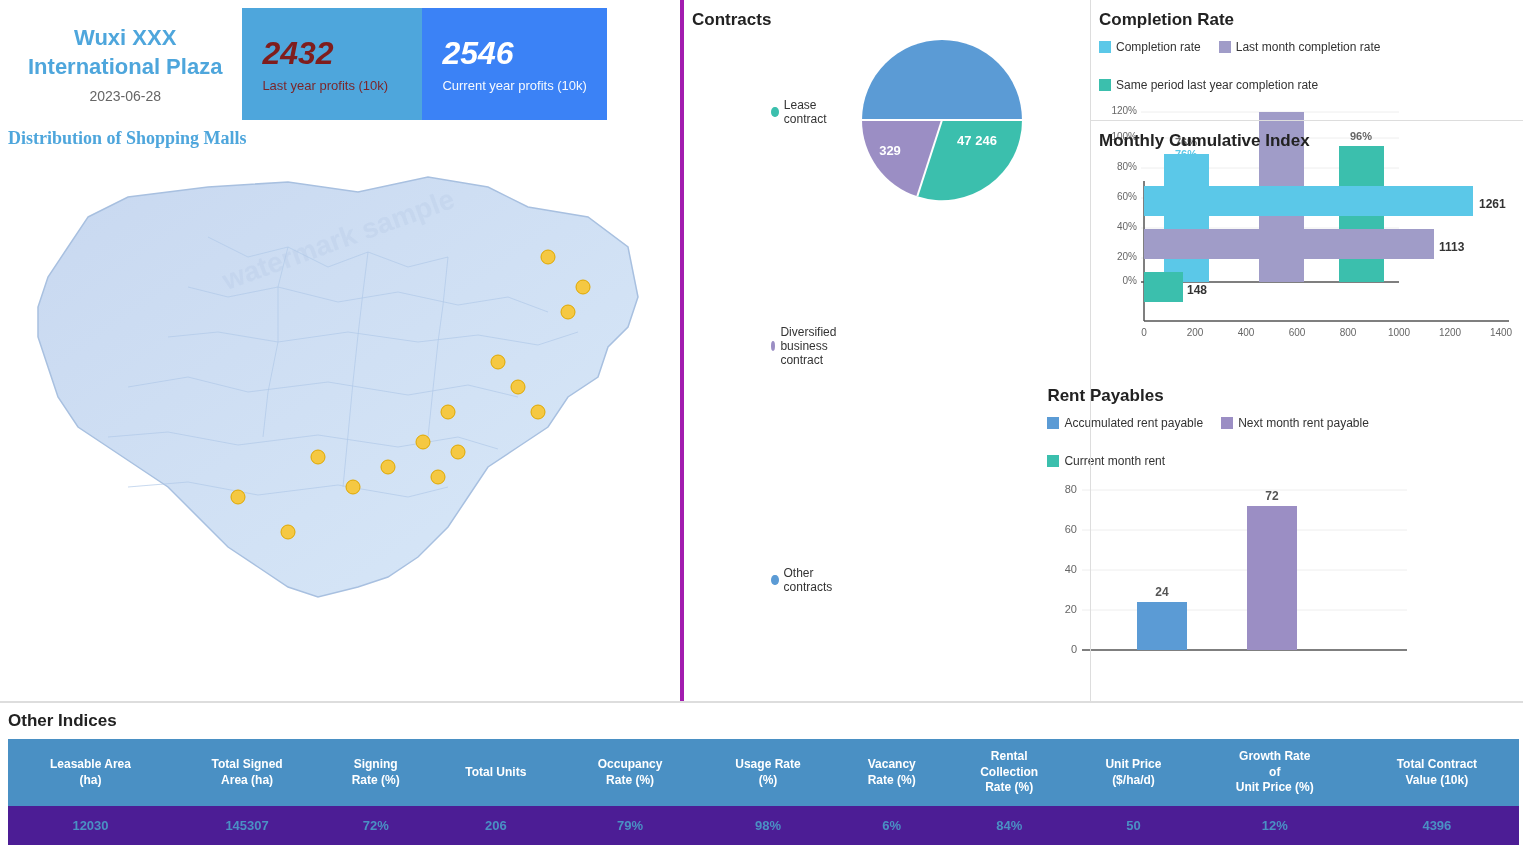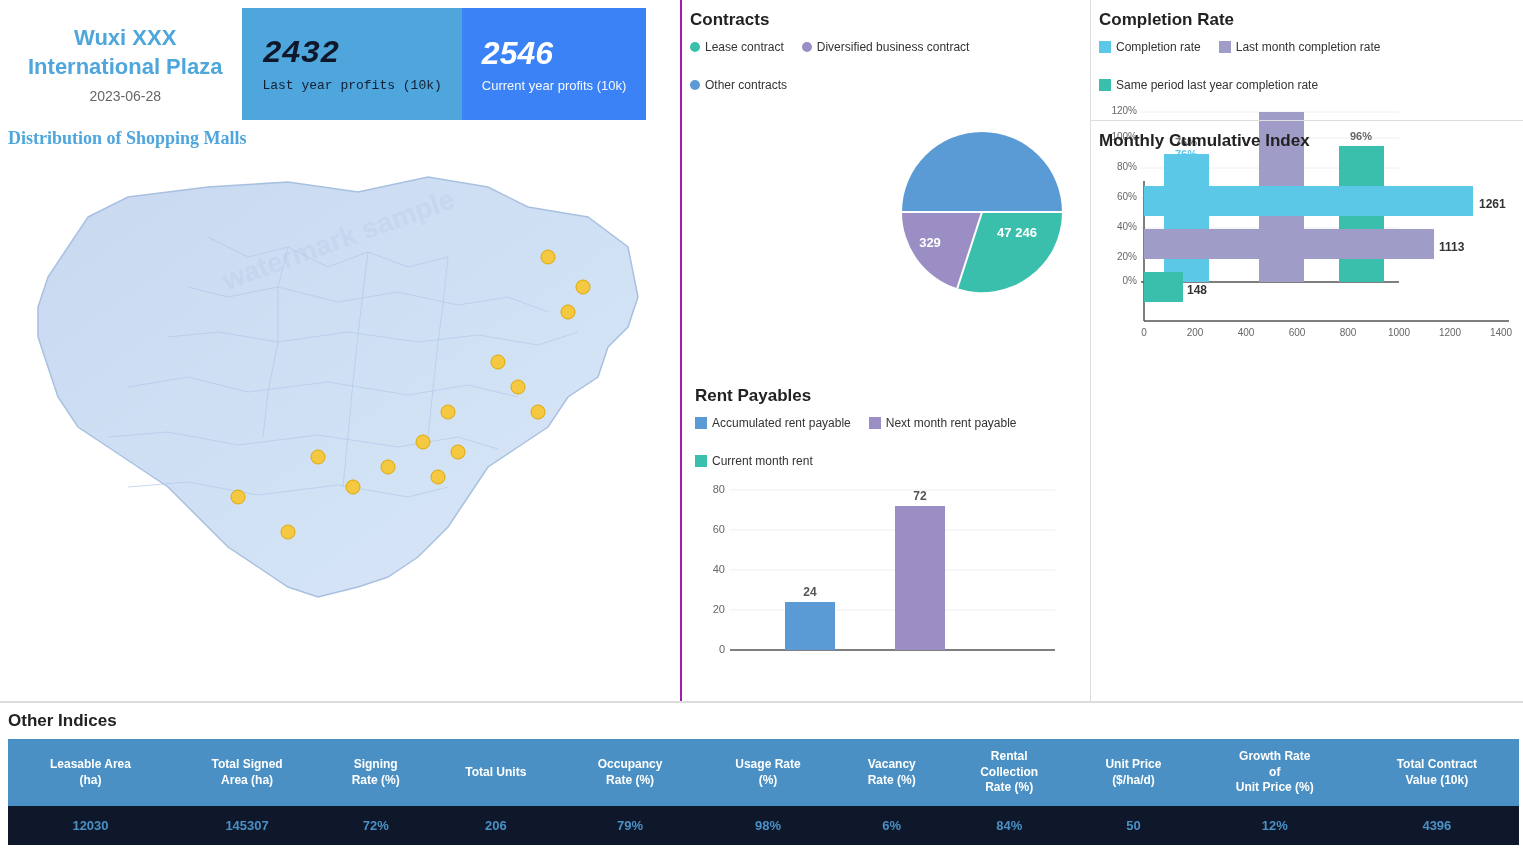--- a/index.html
+++ b/index.html
@@ -34,22 +34,21 @@
     }
     .stat-box {
       display: flex;
       flex-direction: column;
       justify-content: center;
       padding: 12px 20px;
       min-width: 180px;
     }
     .stat-box-blue {
       background: #4EA6DC;
-      color: #0f172a;
-      font-family: Liberation Mono, monospace;
+      color: #7f1d1d;
     }
     .stat-box-teal {
       background: #3b82f6;
       color: white;
     }
     .stat-value {
       font-size: 32px;
       font-weight: bold;
       font-style: italic;
     }
@@ -132,21 +131,21 @@
       padding: 12px 8px;
       text-align: center;
       font-size: 13px;
       color: #555;
       border: 1px solid #ddd;
     }
     .data-table tr:nth-child(even) td {
       background: #f5f9ff;
     }
     .data-table .highlight-row td {
-      background: #0f172a;
+      background: #4c1d95;
       color: #4A90C4;
       font-weight: bold;
       border: none;
     }
 
     
     .main-layout {
       display: grid;
       grid-template-columns: 680px 410px 1fr;
       grid-template-rows: 120px 1fr auto;
@@ -162,23 +161,23 @@
     }
     .map-section {
       grid-column: 1;
       grid-row: 2;
       padding: 8px;
     }
     .contracts-section {
       grid-column: 2;
       grid-row: 1 / 3;
       padding: 10px 8px;
-      border-left: 2px solid #a21caf;
-      display: flex;
-      flex-direction: column;
+      border-left: 4px solid #a21caf;
+      display: flex;
+      flex-direction: row;
     }
     .completion-section {
       grid-column: 3;
       grid-row: 1;
       padding: 10px 8px;
       border-left: 1px solid #ddd;
     }
     .monthly-section {
       grid-column: 3;
       grid-row: 2;

